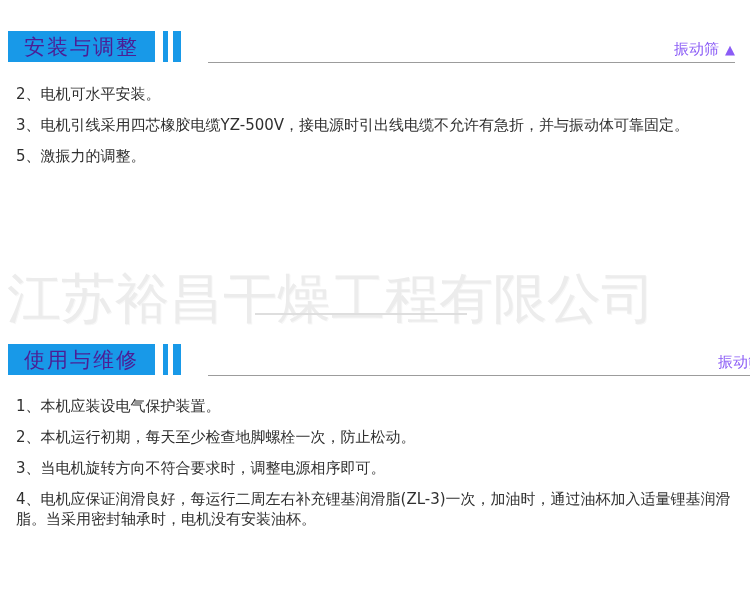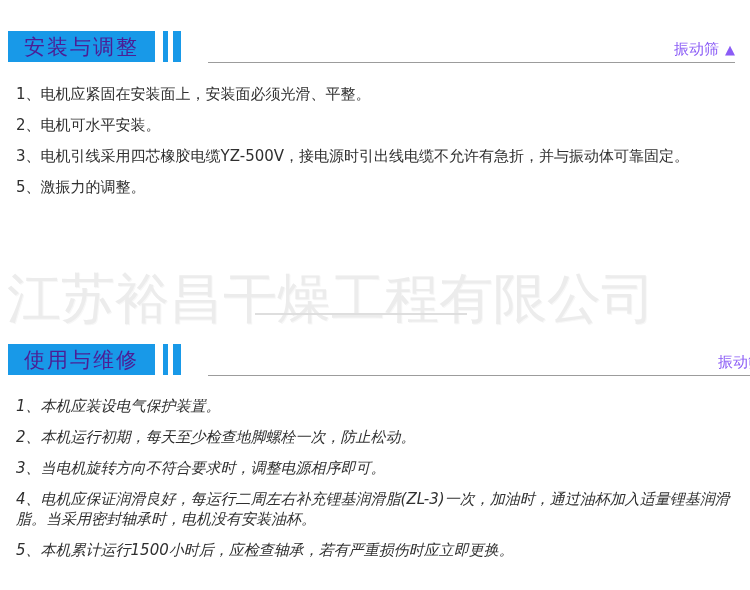--- a/index.html
+++ b/index.html
@@ -34,21 +34,21 @@
   .category-tag{
     position:absolute;right:15px;bottom:3px;
     font-size:15px;color:#8b5cf6;white-space:nowrap;
   }
   .category-tag .tri{font-size:13px;margin-left:6px;}
   .item-list{
     position:absolute;left:16px;right:10px;
     font-size:15px;line-height:20px;color:var(--text);
   }
   .list-install{top:84px;}
-  .list-maint{top:396px;font-style:italic;}
+  .list-maint{top:396px;}
   .list-item{margin:0 0 11px 0;}
   .watermark{
     position:absolute;left:0;top:264px;width:662px;height:70px;
     display:flex;align-items:center;justify-content:center;
     font-size:54px;color:var(--watermark);white-space:nowrap;
     text-shadow:1px 1px 0 #f7f7f7;
     pointer-events:none;user-select:none;
   }
   .watermark-line{
     position:absolute;left:255px;top:313px;width:212px;height:2px;
@@ -64,21 +64,20 @@
   </div>
   <span class="deco-bar bar-thin"></span>
   <span class="deco-bar bar-thick"></span>
   <div class="header-rule"></div>
   <div class="category-tag">
     <span>振动筛</span><span class="tri">▲</span>
   </div>
 </div>
 
 <div class="item-list list-install">
-  <div class="list-item">1、电机应紧固在安装面上，安装面必须光滑、平整。</div>
   <div class="list-item">2、电机可水平安装。</div>
   <div class="list-item">3、电机引线采用四芯橡胶电缆YZ-500V，接电源时引出线电缆不允许有急折，并与振动体可靠固定。</div>
   <div class="list-item">5、激振力的调整。</div>
 </div>
 
 <div class="watermark">江苏裕昌干燥工程有限公司</div>
 <div class="watermark-line"></div>
 
 <div class="section-header header-maint">
   <div class="title-badge">
@@ -90,14 +89,13 @@
   <div class="category-tag">
     <span>振动筛</span><span class="tri">▲</span>
   </div>
 </div>
 
 <div class="item-list list-maint">
   <div class="list-item">1、本机应装设电气保护装置。</div>
   <div class="list-item">2、本机运行初期，每天至少检查地脚螺栓一次，防止松动。</div>
   <div class="list-item">3、当电机旋转方向不符合要求时，调整电源相序即可。</div>
   <div class="list-item">4、电机应保证润滑良好，每运行二周左右补充锂基润滑脂(ZL-3)一次，加油时，通过油杯加入适量锂基润滑脂。当采用密封轴承时，电机没有安装油杯。</div>
-  <div class="list-item">5、本机累计运行1500小时后，应检查轴承，若有严重损伤时应立即更换。</div>
 </div>
 
 </body></html>

